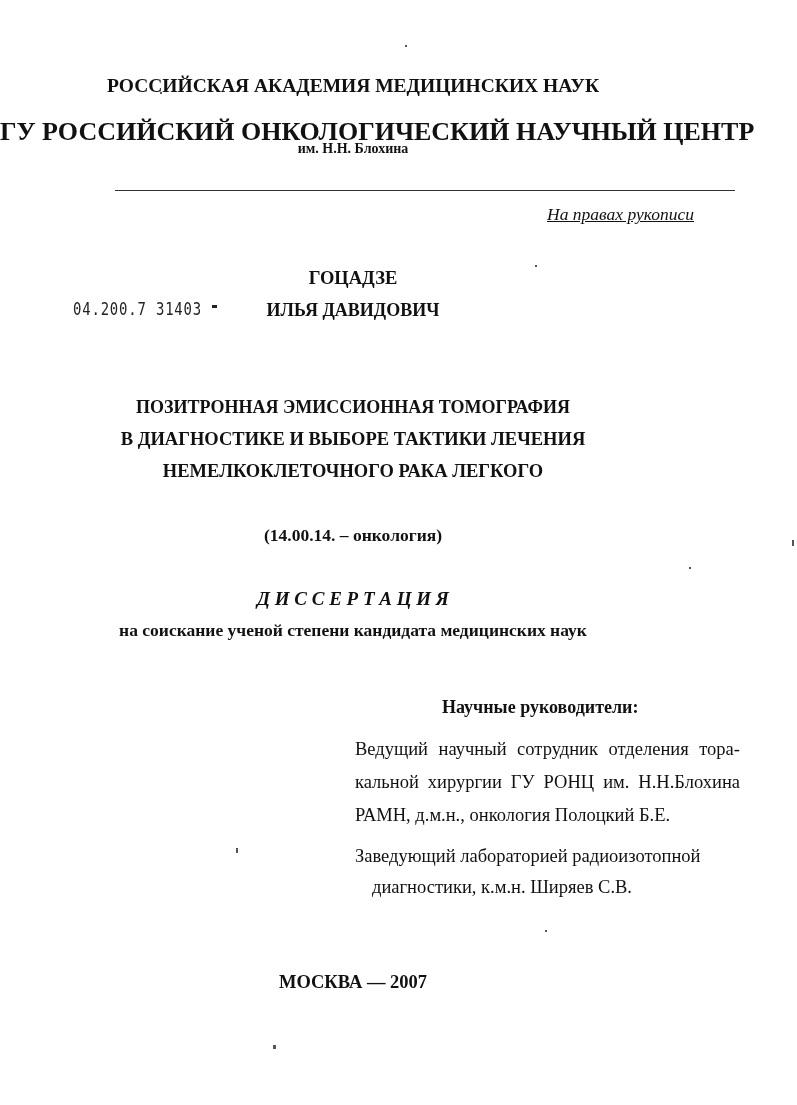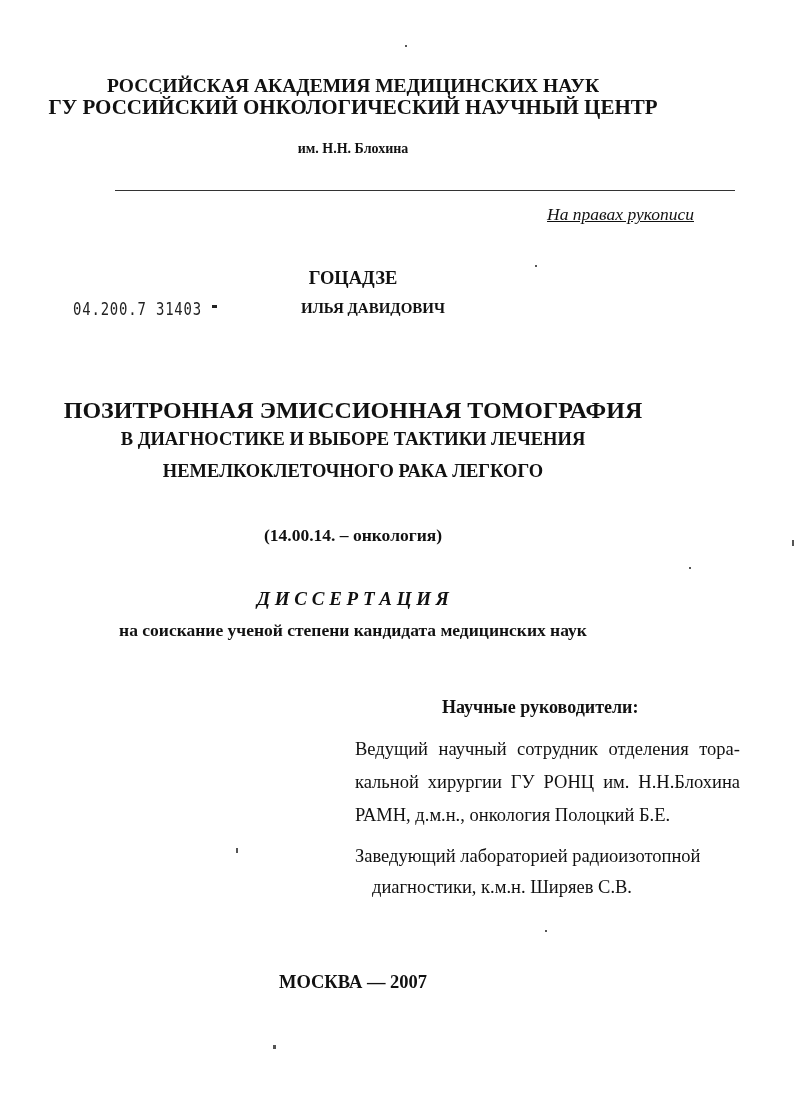--- a/index.html
+++ b/index.html
@@ -15,34 +15,34 @@
   .sup-line { display:block; text-align:justify; text-align-last:justify; }
   .sup-line.last { text-align-last:left; }
 </style>
 </head>
 <body>
 
 <div>
 
   <div class="dot" style="left:160px;top:92px;"></div>
   <div class="abs center b" style="top:75px;font-size:19.5px;">РОССИЙСКАЯ АКАДЕМИЯ МЕДИЦИНСКИХ НАУК</div>
-  <div class="abs center b" style="top:95px;font-size:21px;">ГУ РОССИЙСКИЙ ОНКОЛОГИЧЕСКИЙ НАУЧНЫЙ ЦЕНТР</div>
+  <div class="abs center b" style="top:117px;font-size:26px;">ГУ РОССИЙСКИЙ ОНКОЛОГИЧЕСКИЙ НАУЧНЫЙ ЦЕНТР</div>
   <div class="abs center b" style="top:141px;font-size:14px;">им. Н.Н. Блохина</div>
 
   <div class="rule"></div>
 
   <div class="abs i" style="top:204px;right:103px;font-size:17.5px;text-decoration:underline;">На правах рукописи</div>
 
   <div class="abs stamp" style="left:73px;top:299px;">04.200.7 31403</div>
   <div class="dot" style="left:212px;top:305px;width:5px;height:3px;background:#222;"></div>
 
   <div class="abs center b" style="top:268px;font-size:18.5px;">ГОЦАДЗЕ</div>
-  <div class="abs center b" style="top:300px;font-size:15px;margin-left:20px;">ИЛЬЯ ДАВИДОВИЧ</div>
+  <div class="abs center b" style="top:300px;font-size:18px;">ИЛЬЯ ДАВИДОВИЧ</div>
 
-  <div class="abs center b" style="top:397px;font-size:24px;text-align:center;">ПОЗИТРОННАЯ ЭМИССИОННАЯ ТОМОГРАФИЯ</div>
+  <div class="abs center b" style="top:397px;font-size:18px;text-align:center;">ПОЗИТРОННАЯ ЭМИССИОННАЯ ТОМОГРАФИЯ</div>
   <div class="abs center b" style="top:429px;font-size:18.5px;">В ДИАГНОСТИКЕ И ВЫБОРЕ ТАКТИКИ ЛЕЧЕНИЯ</div>
   <div class="abs center b" style="top:461px;font-size:18.5px;">НЕМЕЛКОКЛЕТОЧНОГО РАКА ЛЕГКОГО</div>
 
   <div class="abs center b" style="top:525px;font-size:17.5px;">(14.00.14. – онкология)</div>
 
   <div class="abs center b i" style="top:588px;font-size:19px;">Д И С С Е Р Т А Ц И Я</div>
   <div class="abs center b" style="top:620px;font-size:17.5px;">на соискание ученой степени кандидата медицинских наук</div>
 
   <div class="abs b" style="top:688px;left:442px;font-size:18px;margin-top:9px;">Научные руководители:</div>
 

